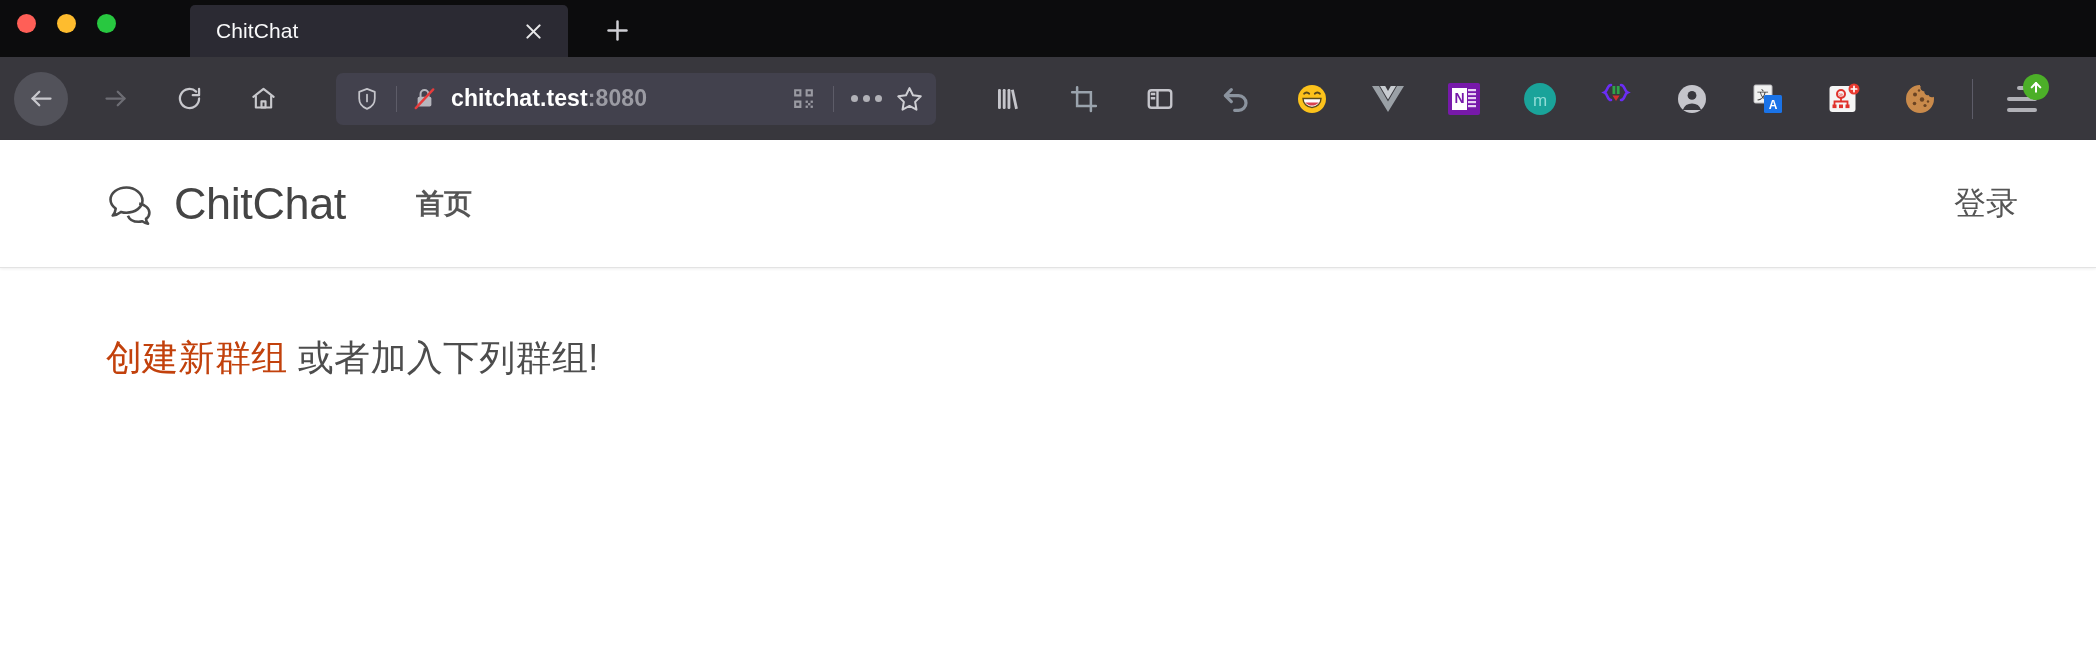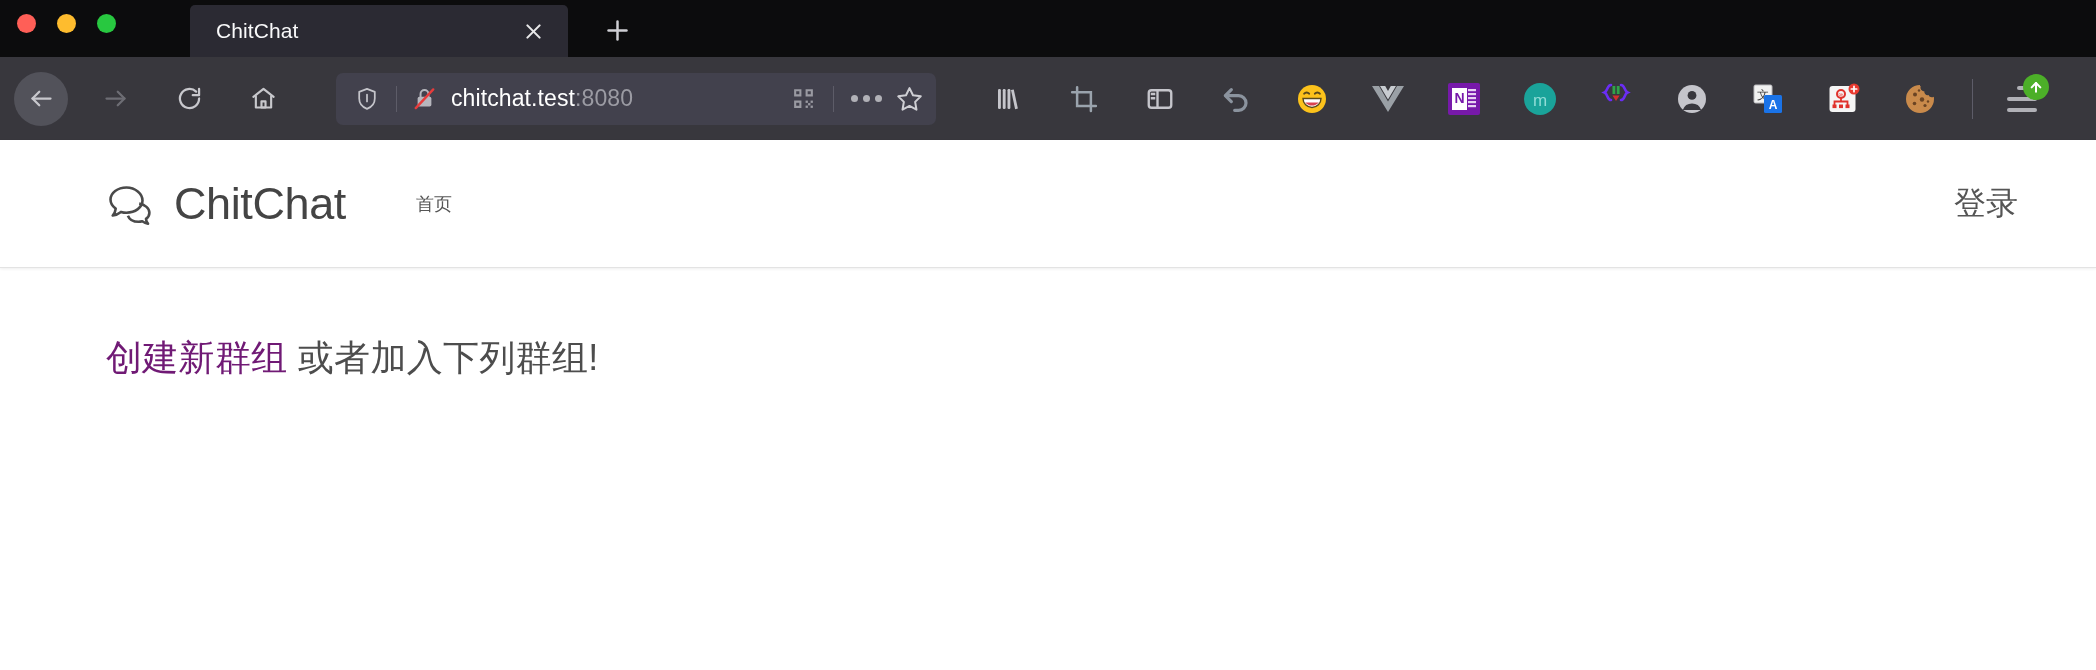--- a/index.html
+++ b/index.html
@@ -110,20 +110,21 @@
   #url-bar {
     height: 52px;
     flex: none;
     width: 600px;
     margin-left: 46px;
     background: #42414d;
     border-radius: 7px;
     display: flex;
     align-items: center;
     padding: 0 8px 0 14px;
+    font-weight: bold;
   }
   #shield-icon-wrap {
     width: 34px; height: 34px;
     display: flex; align-items: center; justify-content: center;
     color: #c5c5cb; flex: none;
   }
   #shield-icon-wrap svg { width: 22px; height: 24px; }
   .url-sep {
     width: 1px; height: 26px;
     background: #5d5c68;
@@ -229,39 +230,40 @@
   }
   #brand-icon { width: 50px; height: 44px; color: #4a4a4a; flex: none; }
   #brand-name {
     font-size: 45px;
     color: #444444;
     letter-spacing: -.4px;
     white-space: nowrap;
   }
   #site-nav-links { display: flex; align-items: center; margin-left: 70px; }
   .site-nav-link {
-    font-size: 18px;
+    font-size: 28px;
     color: #555555;
     white-space: nowrap;
+    font-weight: bold;
   }
   #login-link {
     margin-left: auto;
     font-size: 32px;
     color: #555555;
     white-space: nowrap;
   }
 
   #main-area { padding: 66px 0 0 106px; }
   #intro-line {
     font-size: 36px;
     color: #4d4d4d;
     letter-spacing: .3px;
     white-space: nowrap;
   }
-  #create-group-link { color: #701a75; }
+  #create-group-link { color: #c2410c; }
 </style>
 </head>
 <body>
 
 <div id="browser-chrome">
 
   <div id="tab-strip">
 
     <div id="traffic-lights">
       <span class="traffic-light tl-close"></span>

